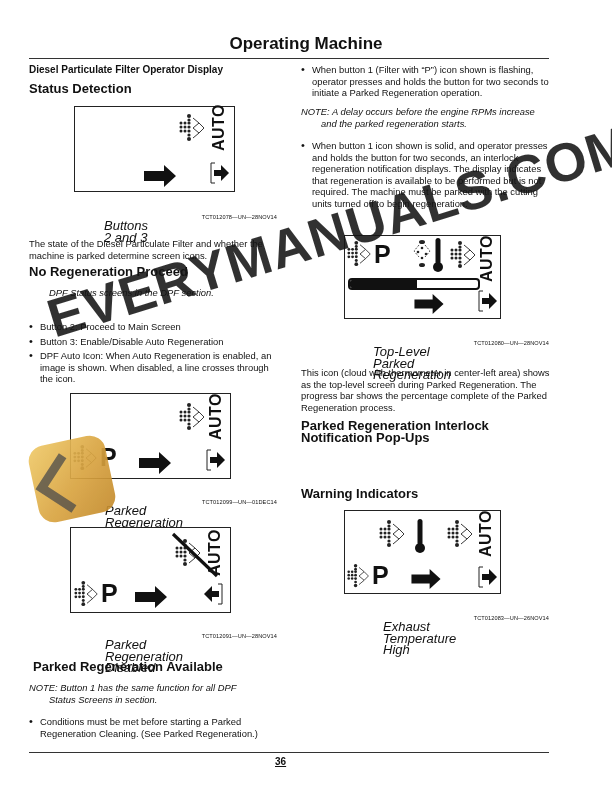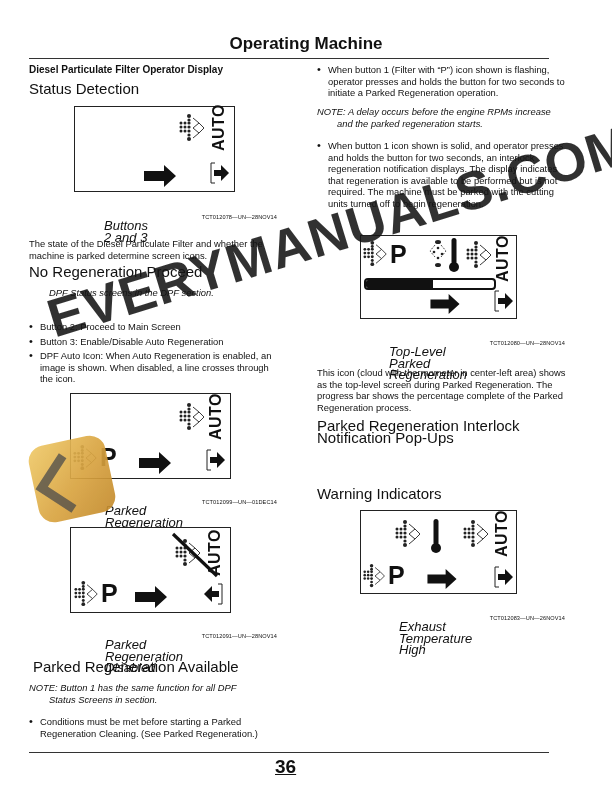--- a/index.html
+++ b/index.html
@@ -2,28 +2,28 @@
 <html><head>
 <meta charset="utf-8">
 <style>
   html, body { margin: 0; padding: 0; background: #ffffff; }
   body { width: 612px; height: 792px; position: relative; overflow: hidden;
          font-family: "Liberation Sans", sans-serif; color: #111; }
   .page-title { position: absolute; left: 0; width: 612px; top: 34px; text-align: center;
                 font-size: 17px; font-weight: bold; }
   .rule-top { position: absolute; left: 29px; width: 520px; top: 58px; border-top: 1px solid #333; }
   .rule-bottom { position: absolute; left: 29px; width: 520px; top: 752px; border-top: 1px solid #333; }
-  .page-number { position: absolute; left: 275px; top: 756px; font-size: 19px; font-weight: bold; text-decoration: underline; }
+  .page-number { position: absolute; left: 275px; top: 756px; font-size: 10px; font-weight: bold; text-decoration: underline; }
 
   .col { position: absolute; font-size: 9.4px; line-height: 11.6px; }
   .col-left { left: 29px; width: 252px; }
-  .col-right { left: 317px; width: 252px; }
+  .col-right { left: 301px; width: 252px; }
 
   .h2 { position: absolute; font-size: 10px; font-weight: bold; }
-  .h3 { position: absolute; font-size: 15px; font-weight: normal; }
+  .h3 { position: absolute; font-size: 13px; font-weight: bold; }
   .para { position: absolute; }
   .note { position: absolute; font-style: italic; }
   .note .indent { display: block; padding-left: 20px; }
   .bullets { position: absolute; margin: 0; padding: 0; list-style: none; }
   .bullets li { position: relative; padding-left: 11px; margin-bottom: 3px; }
   .bullets li::before { content: "•"; position: absolute; left: 0; top: 0; font-size: 11px; }
 
   .figure { position: absolute; }
   .screen { position: absolute; border: 1.2px solid #222; background: #fff; }
   .fig-id { position: absolute; font-size: 5.6px; text-align: right; letter-spacing: 0.1px; }

